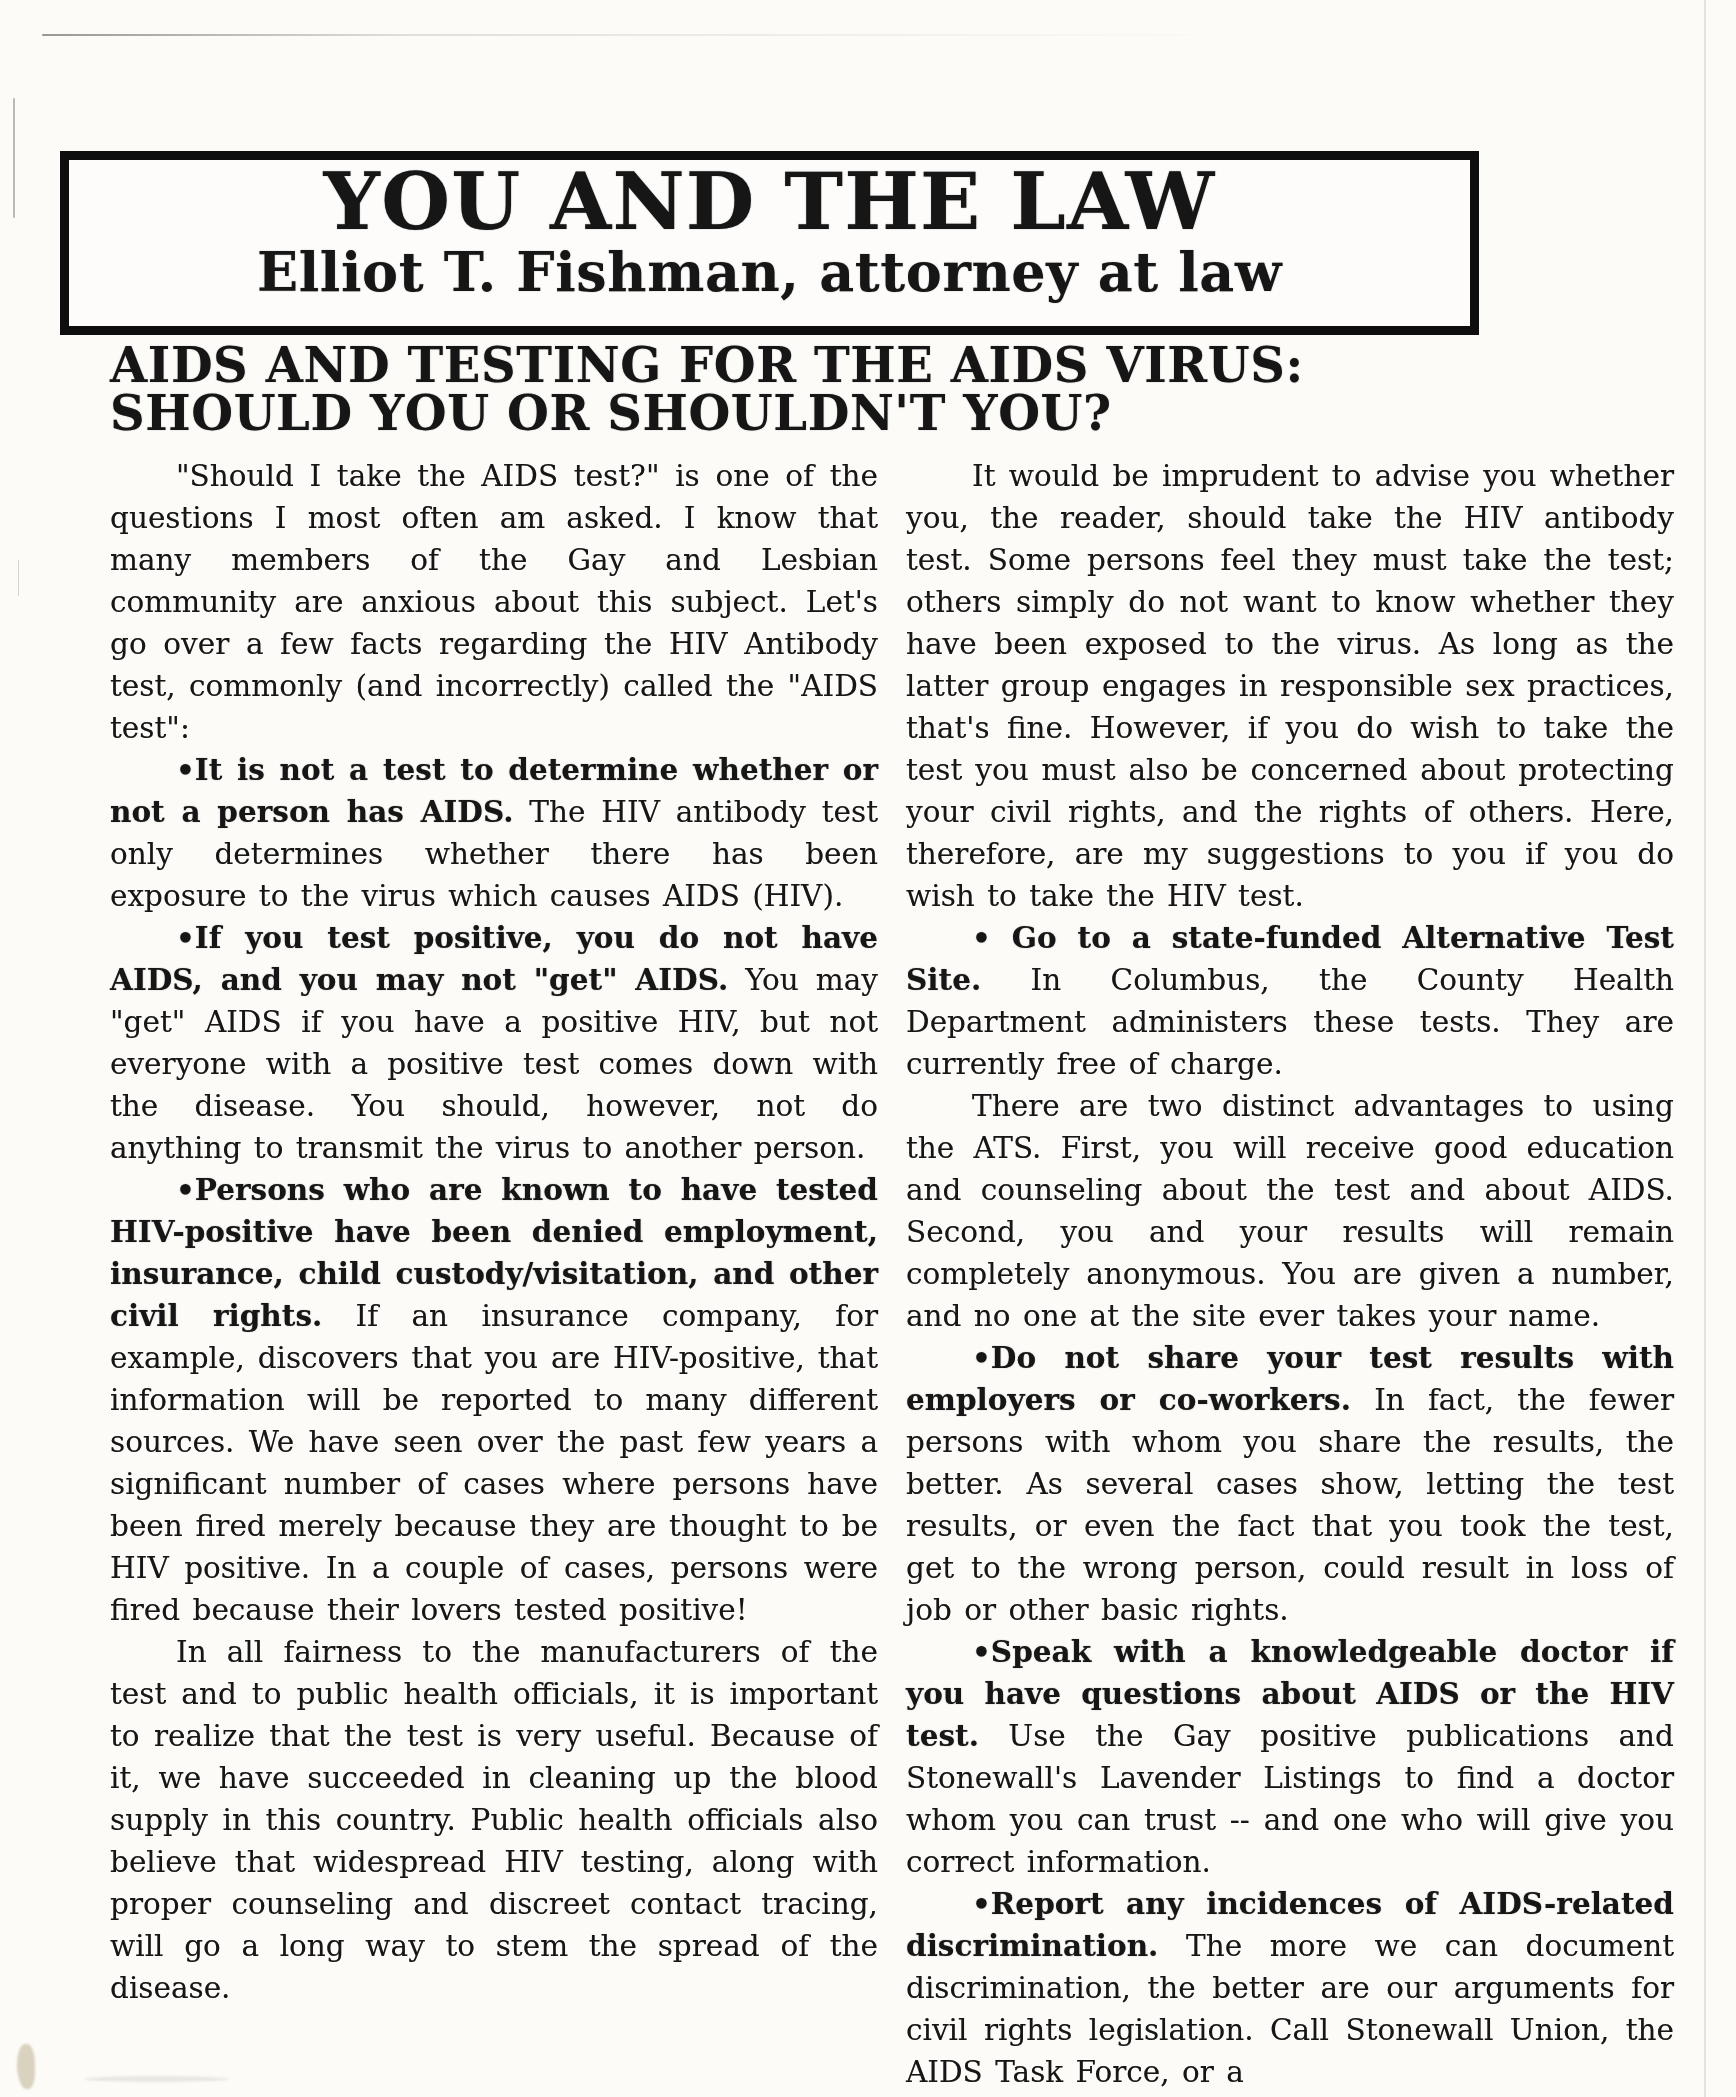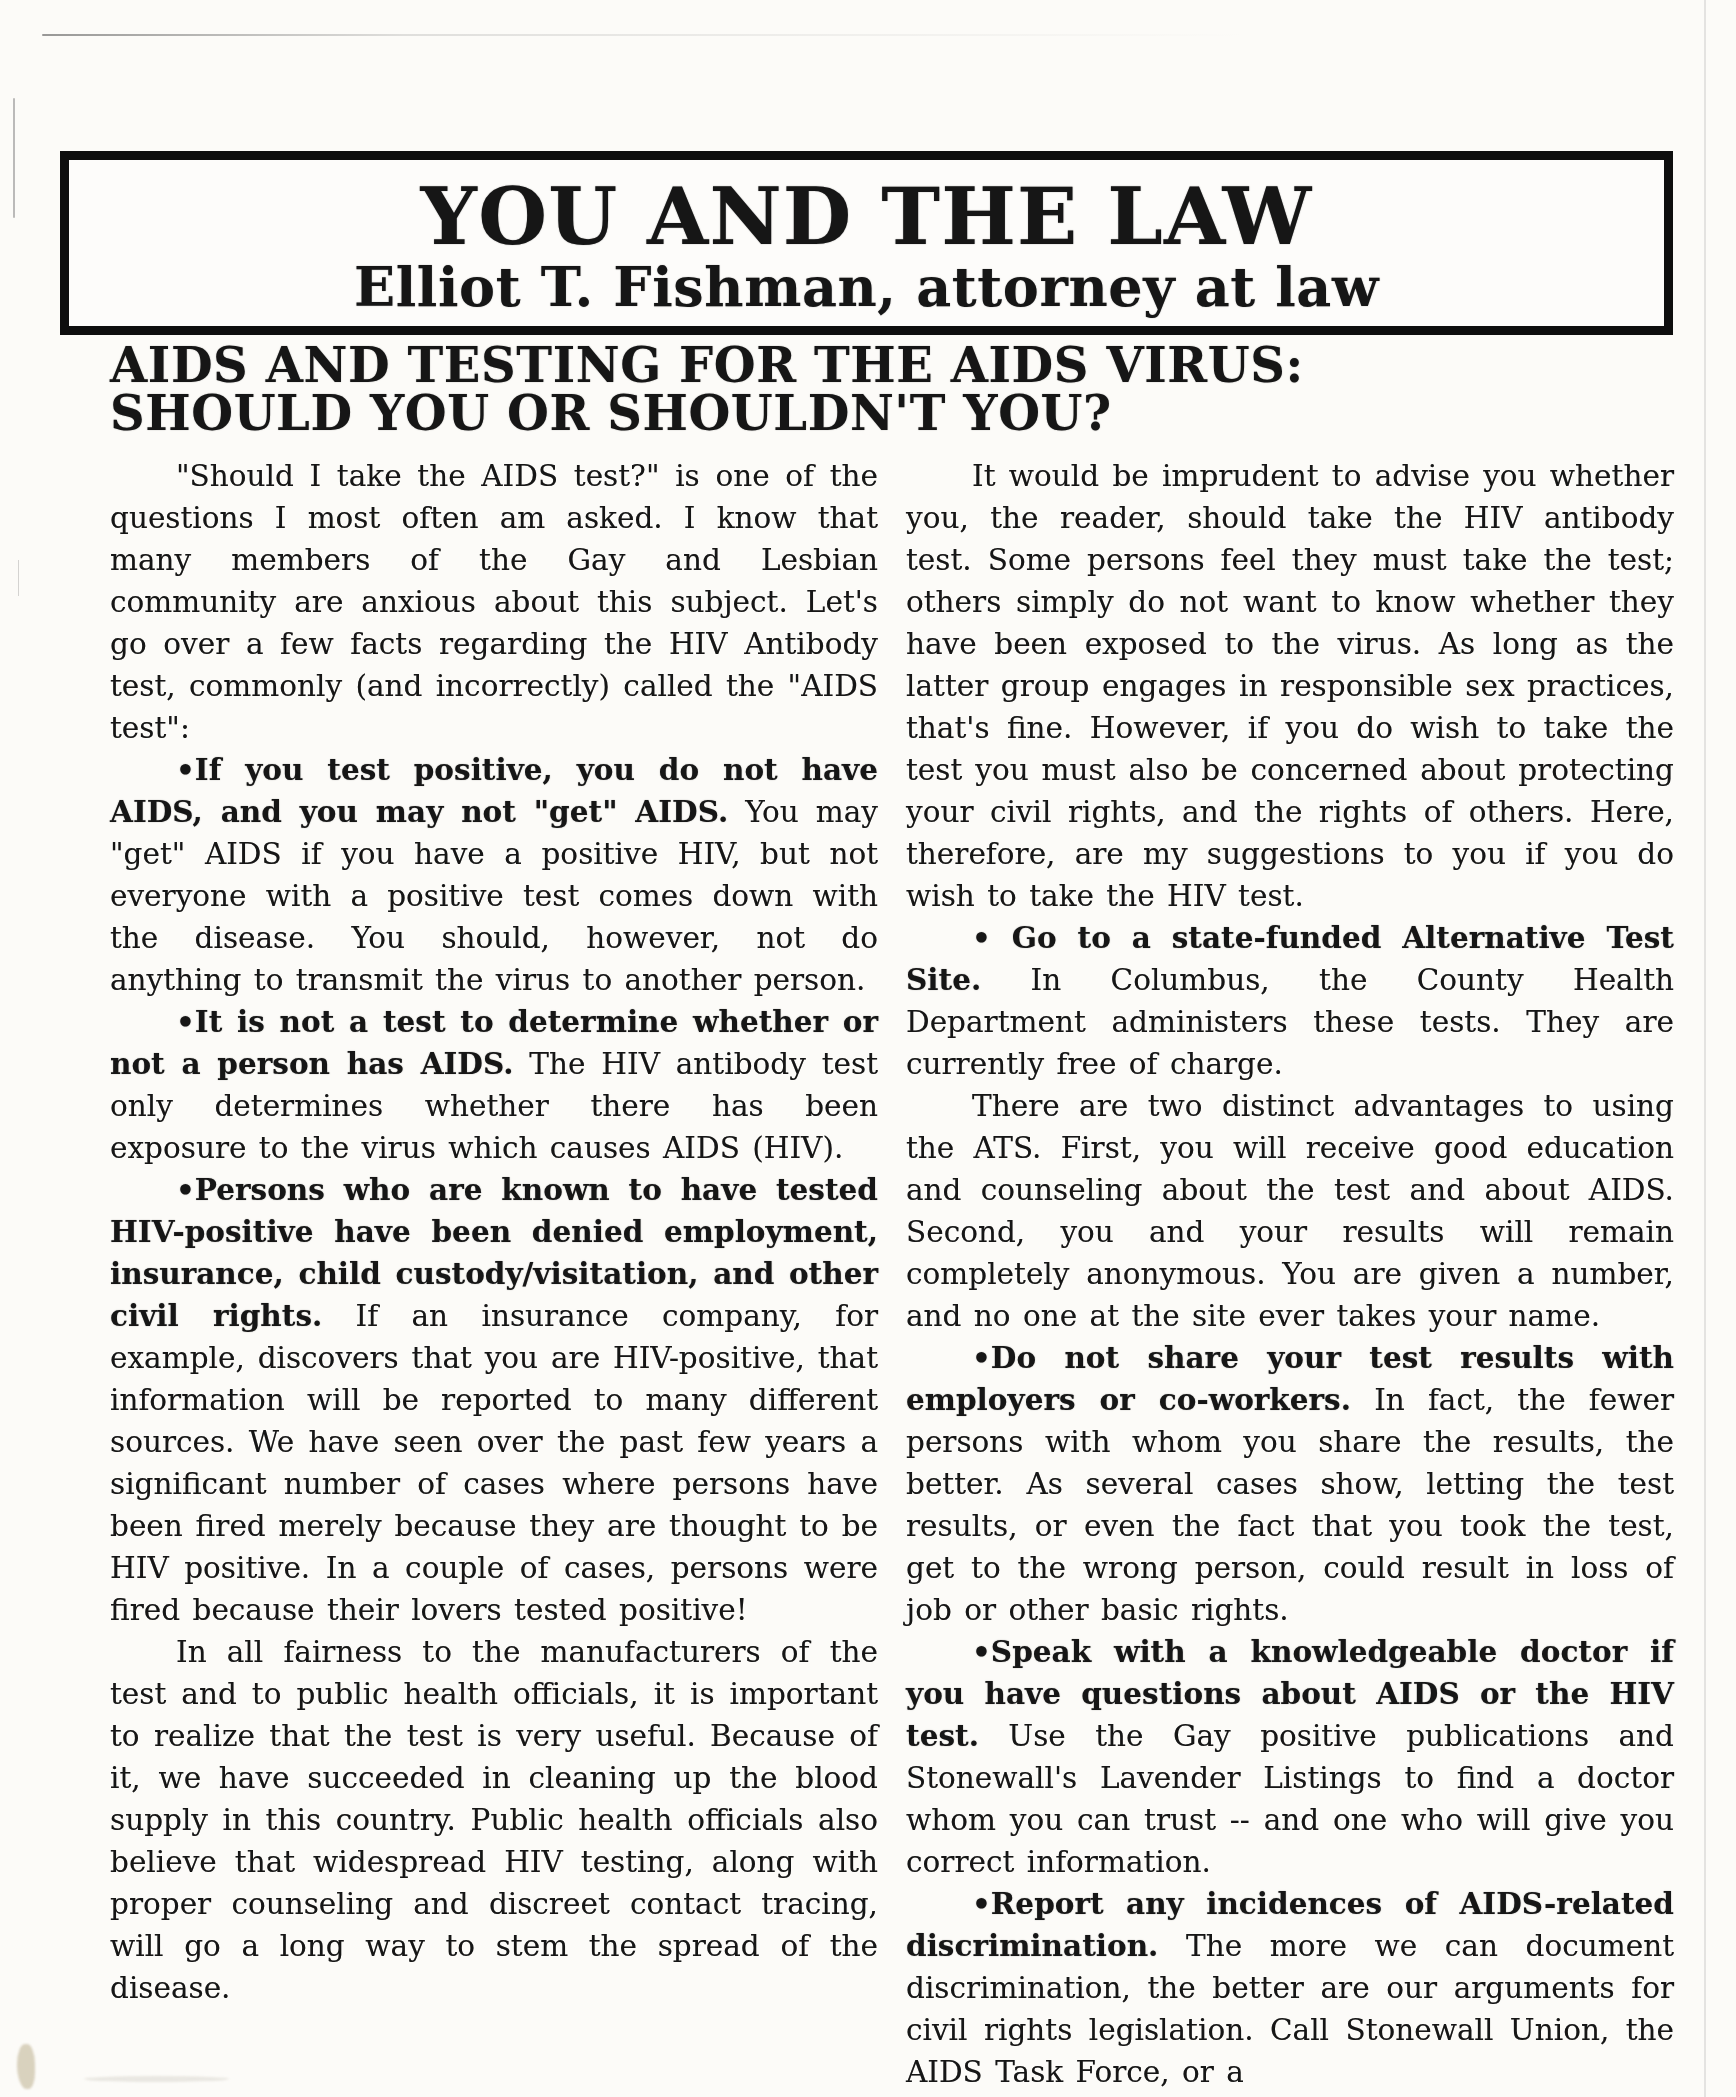--- a/index.html
+++ b/index.html
@@ -34,26 +34,26 @@
     background:rgba(175,160,120,.45);border-radius:50% 50% 40% 60%;
     filter:blur(1.2px);
   }
   .artifact-smudge2{
     position:absolute;left:84px;top:2076px;width:145px;height:6px;
     background:rgba(120,110,90,.14);border-radius:50%;
     filter:blur(1.2px);
   }
   
   .masthead{
-    position:absolute;left:60px;top:151px;width:1613px;height:184px;
+    position:absolute;left:60px;top:151px;width:1419px;height:184px;
     border:9.6px solid #0e0e0e;
     box-sizing:border-box;
     background:#fdfcfa;
     text-align:center;
-    padding-top:16px;
+    padding-top:1px;
   }
   .masthead-title{
     font-size:79px;line-height:82px;font-weight:bold;
     letter-spacing:1.2px;
     text-shadow:0 0 1.2px rgba(0,0,0,.45);
     white-space:nowrap;
   }
   .masthead-byline{
     font-size:54px;line-height:59px;font-weight:bold;
     letter-spacing:0.6px;
@@ -103,22 +103,22 @@
   </div>
 
   <div class="headline">
     <div>AIDS AND TESTING FOR THE AIDS VIRUS:</div>
     <div>SHOULD YOU OR SHOULDN'T YOU?</div>
   </div>
 
   <div class="columns">
     <div class="col">
         <p class="body-par"><span class="normal">"Should I take the AIDS test?" is one of the questions I most often am asked. I know that many members of the Gay and Lesbian community are anxious about this subject. Let's go over a few facts regarding the HIV Antibody test, commonly (and incorrectly) called the "AIDS test":</span></p>
+        <p class="body-par"><span class="bold">•It is not a test to determine whether or not a person has AIDS.</span><span class="normal"> The HIV antibody test only determines whether there has been exposure to the virus which causes AIDS (HIV).</span></p>
         <p class="body-par"><span class="bold">•If you test positive, you do not have AIDS, and you may not "get" AIDS.</span><span class="normal"> You may "get" AIDS if you have a positive HIV, but not everyone with a positive test comes down with the disease. You should, however, not do anything to transmit the virus to another person.</span></p>
-        <p class="body-par"><span class="bold">•It is not a test to determine whether or not a person has AIDS.</span><span class="normal"> The HIV antibody test only determines whether there has been exposure to the virus which causes AIDS (HIV).</span></p>
         <p class="body-par"><span class="bold">•Persons who are known to have tested HIV-positive have been denied employment, insurance, child custody/visitation, and other civil rights.</span><span class="normal"> If an insurance company, for example, discovers that you are HIV-positive, that information will be reported to many different sources. We have seen over the past few years a significant number of cases where persons have been fired merely because they are thought to be HIV positive. In a couple of cases, persons were fired because their lovers tested positive!</span></p>
         <p class="body-par"><span class="normal">In all fairness to the manufacturers of the test and to public health officials, it is important to realize that the test is very useful. Because of it, we have succeeded in cleaning up the blood supply in this country. Public health officials also believe that widespread HIV testing, along with proper counseling and discreet contact tracing, will go a long way to stem the spread of the disease.</span></p>
       </div>
     <div class="col">
         <p class="body-par"><span class="normal">It would be imprudent to advise you whether you, the reader, should take the HIV antibody test. Some persons feel they must take the test; others simply do not want to know whether they have been exposed to the virus. As long as the latter group engages in responsible sex practices, that's fine. However, if you do wish to take the test you must also be concerned about protecting your civil rights, and the rights of others. Here, therefore, are my suggestions to you if you do wish to take the HIV test.</span></p>
         <p class="body-par"><span class="bold">• Go to a state-funded Alternative Test Site.</span><span class="normal"> In Columbus, the County Health Department administers these tests. They are currently free of charge.</span></p>
         <p class="body-par"><span class="normal">There are two distinct advantages to using the ATS. First, you will receive good education and counseling about the test and about AIDS. Second, you and your results will remain completely anonymous. You are given a number, and no one at the site ever takes your name.</span></p>
         <p class="body-par"><span class="bold">•Do not share your test results with employers or co-workers.</span><span class="normal"> In fact, the fewer persons with whom you share the results, the better. As several cases show, letting the test results, or even the fact that you took the test, get to the wrong person, could result in loss of job or other basic rights.</span></p>
         <p class="body-par"><span class="bold">•Speak with a knowledgeable doctor if you have questions about AIDS or the HIV test.</span><span class="normal"> Use the Gay positive publications and Stonewall's </span><span class="underline">Lavender Listings</span><span class="normal"> to find a doctor whom you can trust -- and one who will give you correct information.</span></p>
         <p class="body-par"><span class="bold">•Report any incidences of AIDS-related discrimination.</span><span class="normal"> The more we can document discrimination, the better are our arguments for civil rights legislation. Call Stonewall Union, the AIDS Task Force, or a</span></p>

